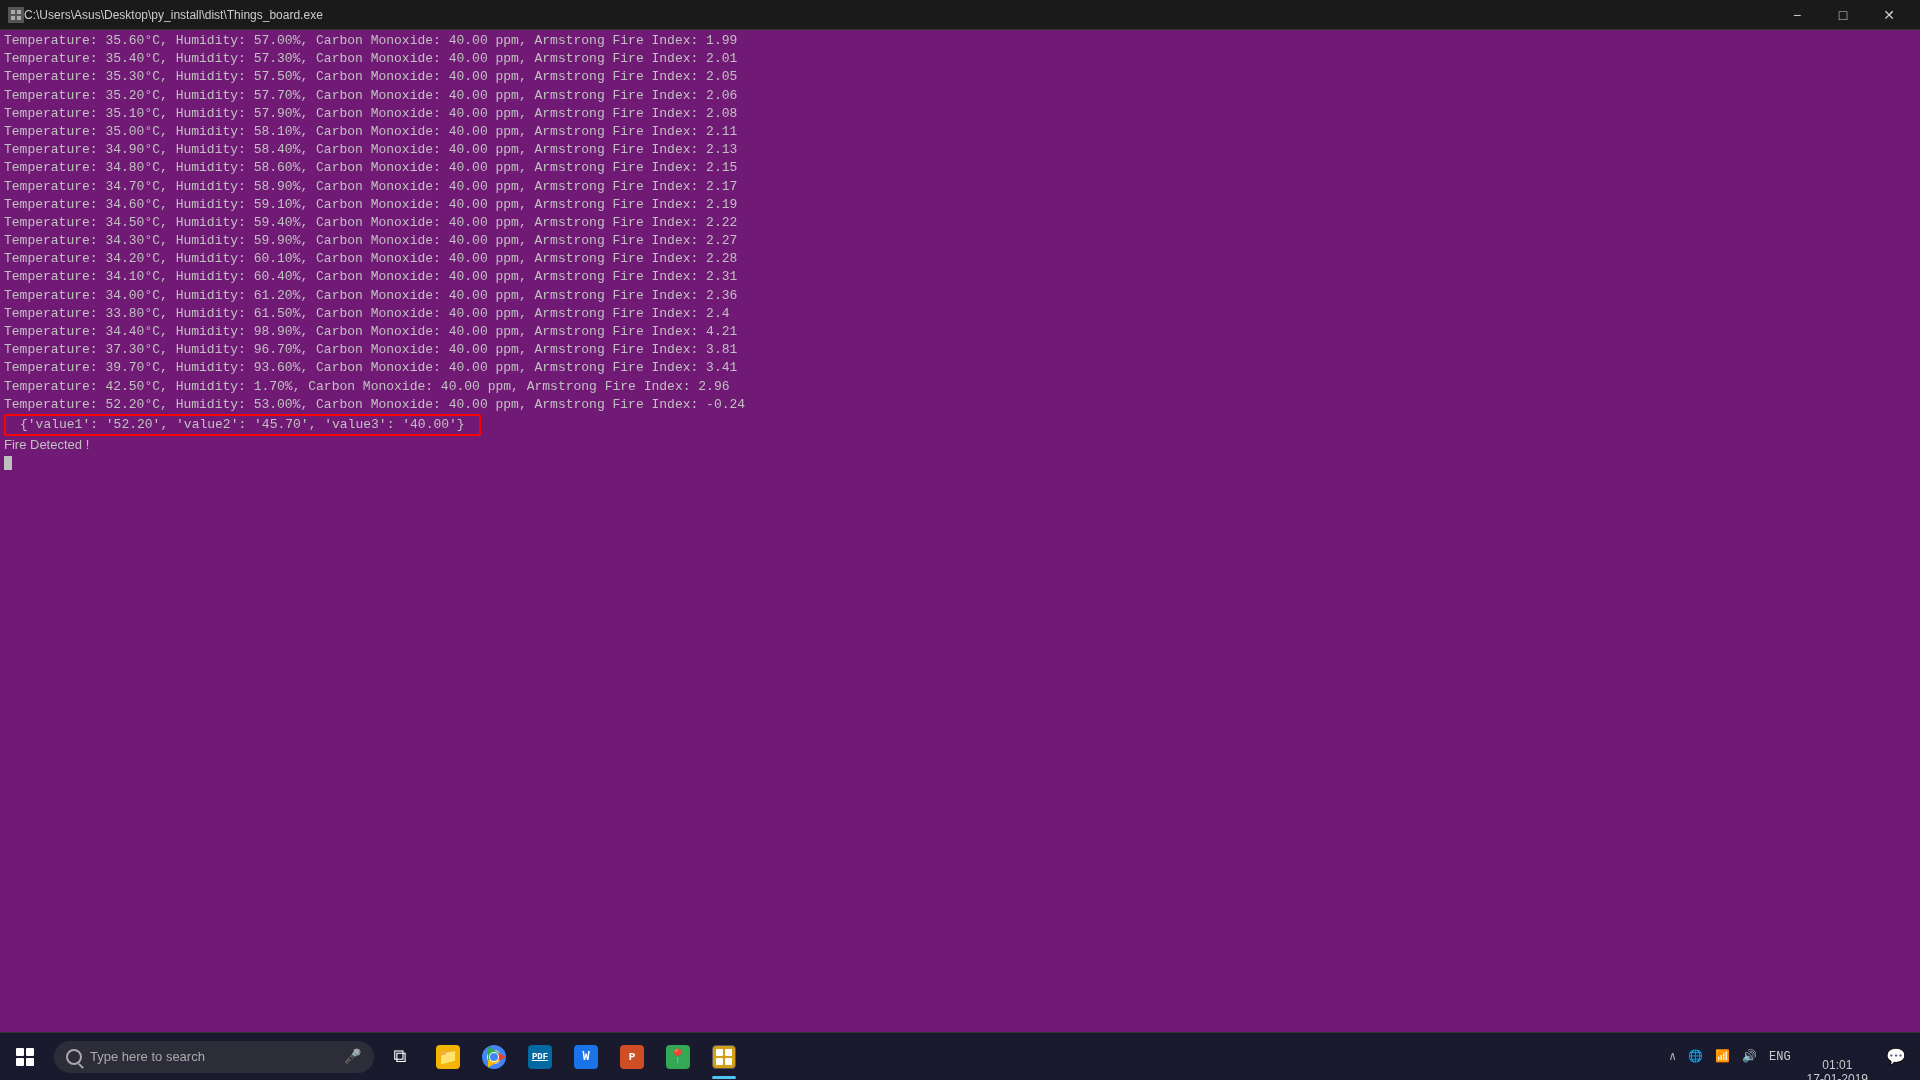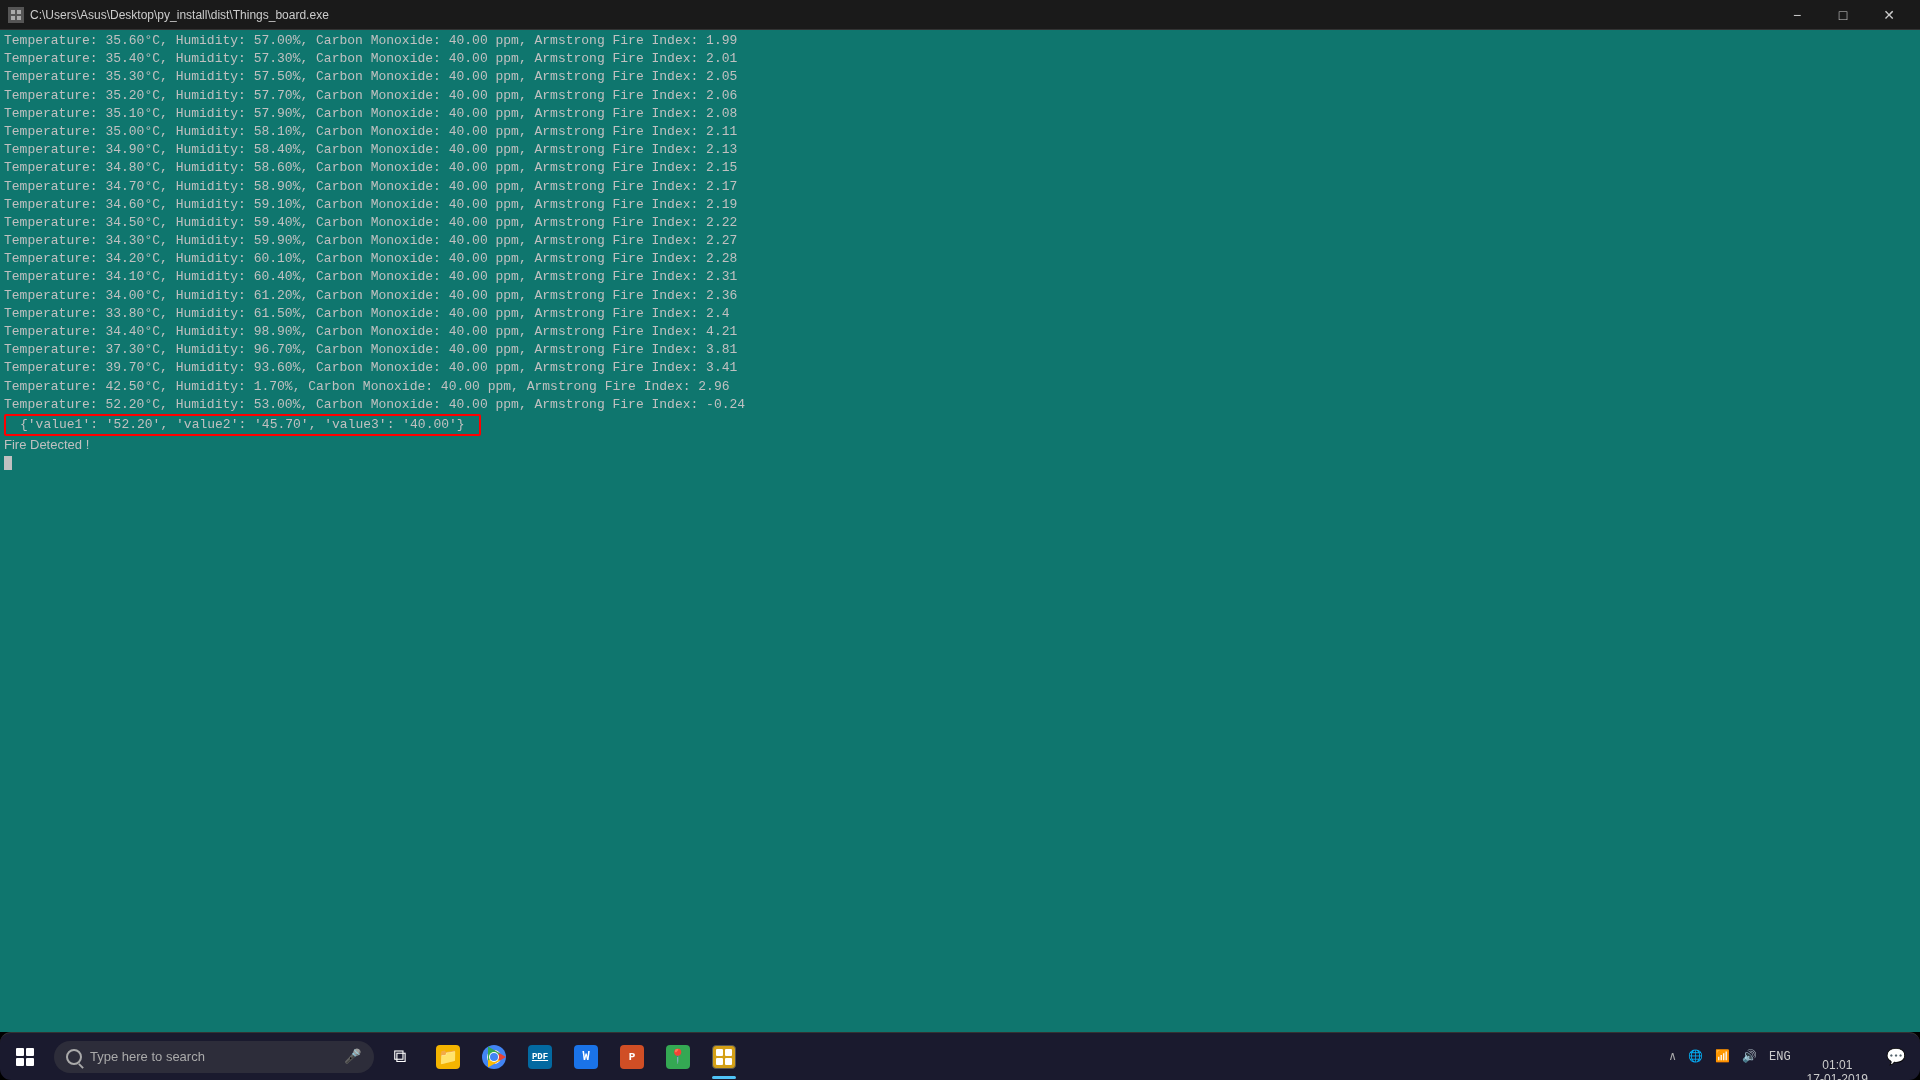--- a/index.html
+++ b/index.html
@@ -19,21 +19,20 @@
       background: #1a1a1a;
       display: flex;
       align-items: center;
       justify-content: space-between;
       padding: 0 8px;
       border-bottom: 1px solid #333;
     }
     #title-bar-left {
       display: flex;
       align-items: center;
-      gap: 6px;
     }
     #title-bar-icon {
       width: 16px;
       height: 16px;
       background: #555;
       display: flex;
       align-items: center;
       justify-content: center;
     }
     #title-text {
@@ -54,21 +53,21 @@
       color: #ccc;
       font-size: 14px;
       cursor: pointer;
       font-family: 'Segoe UI', sans-serif;
     }
 
     
     #console-area {
       width: 100%;
       height: calc(100% - 30px - 48px);
-      background: #0f766e;
+      background: #701a75;
       padding: 2px 4px;
       overflow: hidden;
       position: relative;
     }
     .console-line {
       color: #c0c0c0;
       font-size: 13px;
       line-height: 1.4;
       white-space: nowrap;
       font-family: 'Consolas', 'Courier New', monospace;
@@ -103,21 +102,20 @@
     #taskbar {
       position: absolute;
       bottom: 0;
       left: 0;
       width: 100%;
       height: 48px;
       background: #1a1a2e;
       display: flex;
       align-items: center;
       border-top: 1px solid #333;
-      border-radius: 11px;
     }
     #start-btn {
       width: 50px;
       height: 48px;
       display: flex;
       align-items: center;
       justify-content: center;
       cursor: pointer;
     }
     .start-icon {

